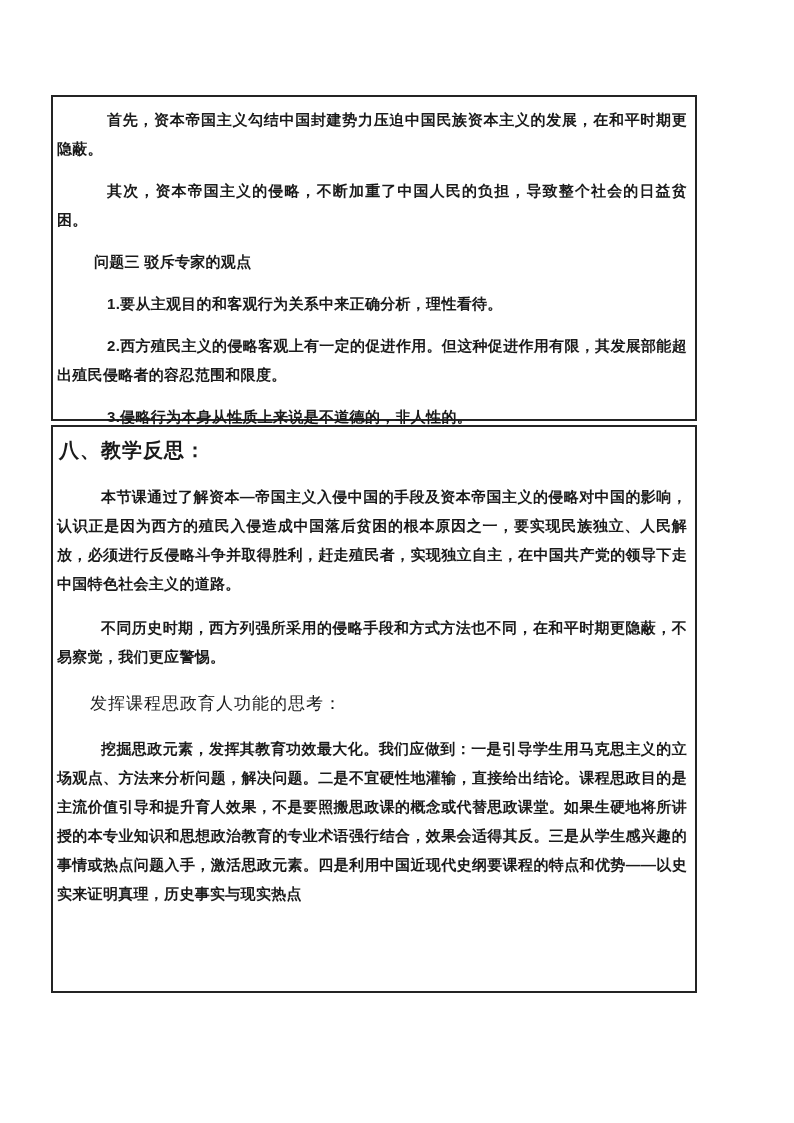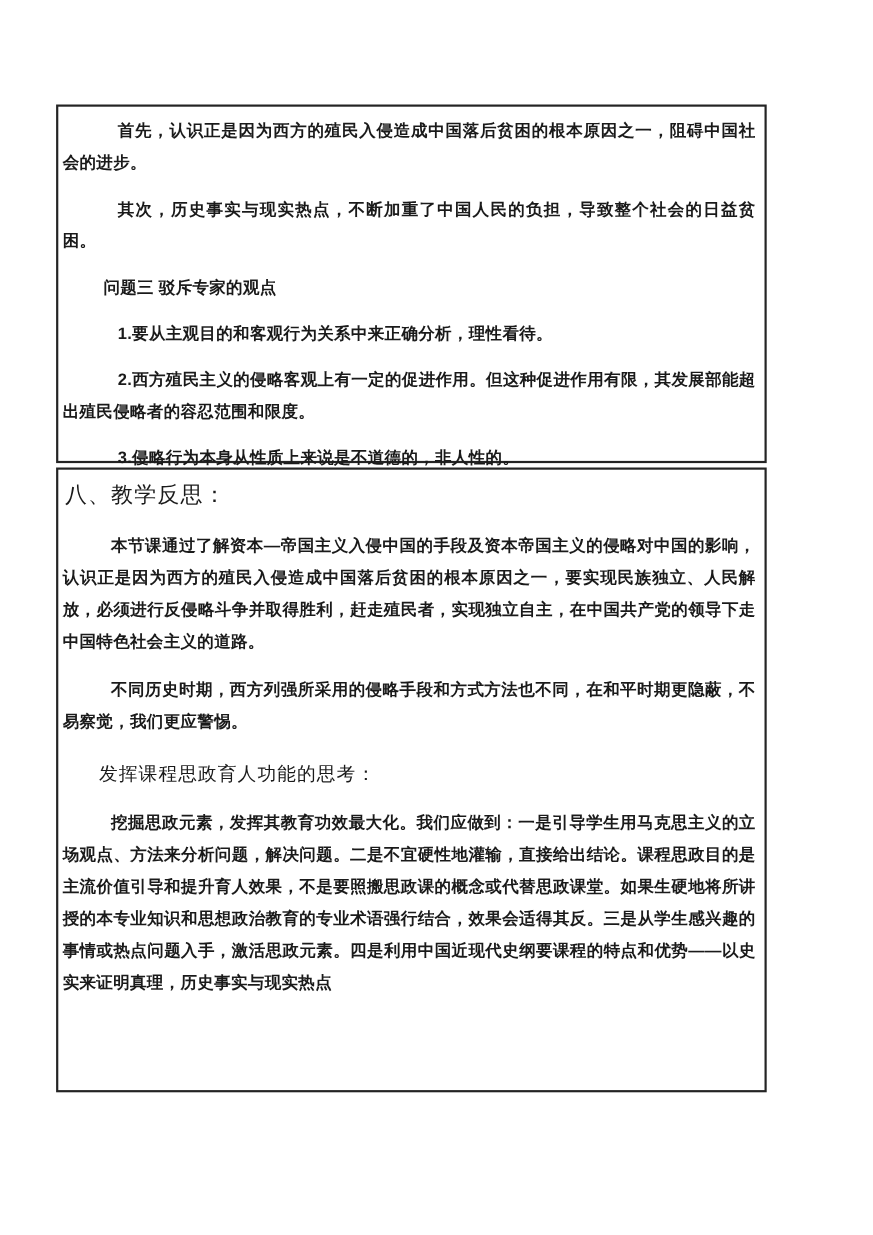--- a/index.html
+++ b/index.html
@@ -40,21 +40,21 @@
   }
   
   .box-discussion .para { margin-top: 13px; }
   .box-discussion .para:first-child { margin-top: 5px; }
   .p-body   { text-indent: 50px; }
   .p-topic  { text-indent: 37px; }
   .p-num    { text-indent: 50px; }
   
   .section-heading {
     font-size: 20px;
-    font-weight: 400;
+    font-weight: 700;
     line-height: 34px;
     color: #1a1a1a;
     margin: 2px 0 0 2px;
     letter-spacing: 1px;
   }
   .box-reflection .para { margin-top: 15px; }
   .p-body2 { text-indent: 44px; }
   .sub-heading {
     font-size: 17px;
     font-weight: 400;
@@ -64,22 +64,22 @@
     text-indent: 33px;
     letter-spacing: 1px;
   }
 </style>
 </head>
 <body>
 
 <div class="page">
 
   <section class="box box-discussion">
-    <p class="para p-body">首先，认识正是因为西方的殖民入侵造成中国落后贫困的根本原因之一，阻碍中国社会的进步。</p>
-    <p class="para p-body">其次，历史事实与现实热点，不断加重了中国人民的负担，导致整个社会的日益贫困。</p>
+    <p class="para p-body">首先，资本帝国主义勾结中国封建势力压迫中国民族资本主义的发展，在和平时期更隐蔽。</p>
+    <p class="para p-body">其次，资本帝国主义的侵略，不断加重了中国人民的负担，导致整个社会的日益贫困。</p>
     <p class="para p-topic">问题三 驳斥专家的观点</p>
     <p class="para p-num">1.要从主观目的和客观行为关系中来正确分析，理性看待。</p>
     <p class="para p-num">2.西方殖民主义的侵略客观上有一定的促进作用。但这种促进作用有限，其发展部能超出殖民侵略者的容忍范围和限度。</p>
     <p class="para p-num">3.侵略行为本身从性质上来说是不道德的，非人性的。</p>
   </section>
 
   <section class="box box-reflection">
     <h2 class="section-heading">八、教学反思：</h2>
     <p class="para p-body2">本节课通过了解资本—帝国主义入侵中国的手段及资本帝国主义的侵略对中国的影响，认识正是因为西方的殖民入侵造成中国落后贫困的根本原因之一，要实现民族独立、人民解放，必须进行反侵略斗争并取得胜利，赶走殖民者，实现独立自主，在中国共产党的领导下走中国特色社会主义的道路。</p>
     <p class="para p-body2">不同历史时期，西方列强所采用的侵略手段和方式方法也不同，在和平时期更隐蔽，不易察觉，我们更应警惕。</p>

